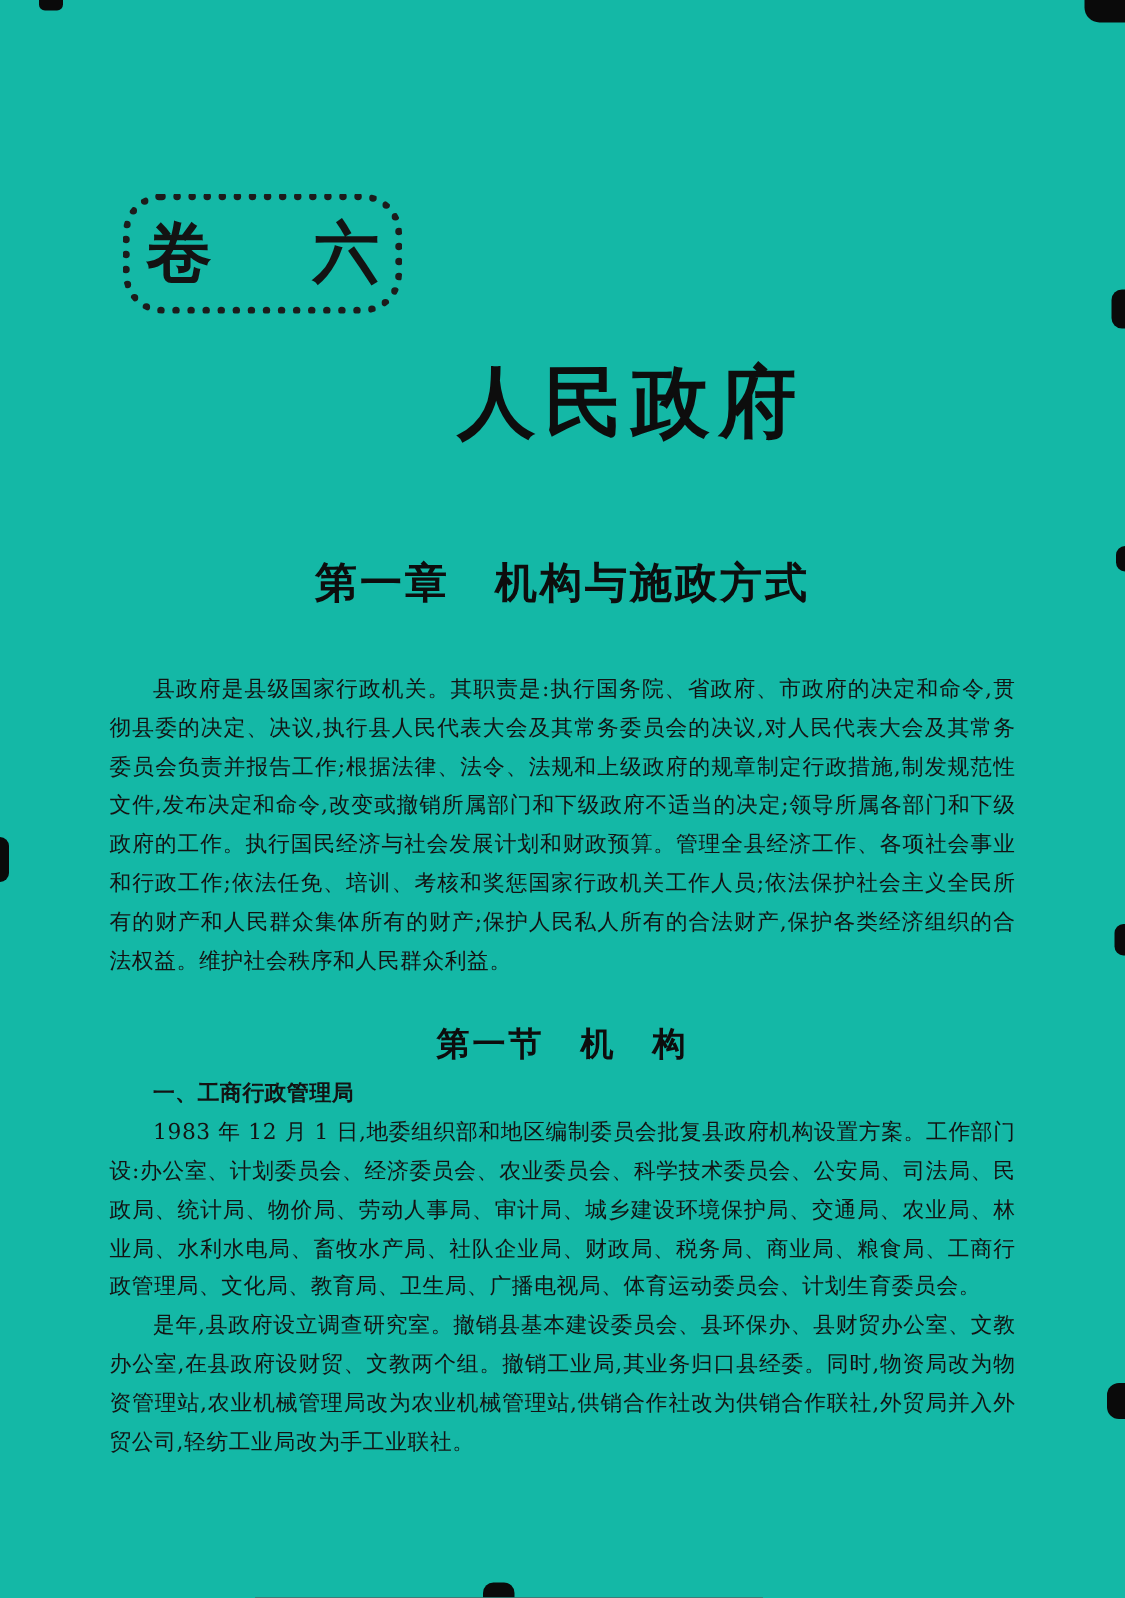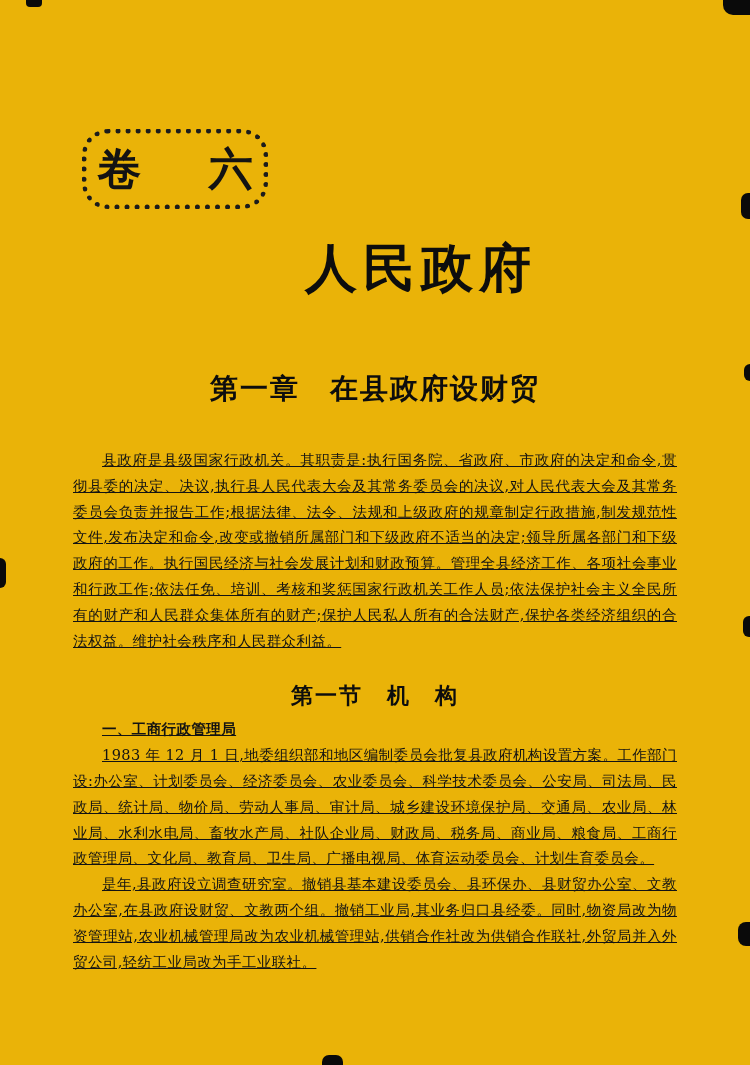--- a/index.html
+++ b/index.html
@@ -1,21 +1,21 @@
 <!DOCTYPE html>
 <html><head>
 <meta charset="utf-8">
 <style>
   html, body { margin: 0; padding: 0; background: #555; }
   .page {
     position: relative;
     width: 750px;
     height: 1065px;
     margin: 0 auto;
-    background: #eab308;
+    background: #14b8a6;
     color: #131313;
     font-family: "DejaVu Serif", "Liberation Serif", serif;
     overflow: hidden;
   }
 
   
   .volume-box {
     position: absolute;
     left: 82px;
     top: 129px;
@@ -72,21 +72,20 @@
     left: 73px;
     width: 604px;
   }
   .content p {
     margin: 0;
     font-size: 14.5px;
     line-height: 25.8px;
     text-align: justify;
     text-indent: 2em;
     letter-spacing: 0.4px;
-    text-decoration: underline;
   }
   .section-heading {
     margin: 27px 0 6px 0;
     text-align: center;
     font-family: "DejaVu Sans", "Liberation Sans", sans-serif;
     font-weight: bold;
     font-size: 22px;
     letter-spacing: 2px;
     color: #0d0d0d;
   }
@@ -123,21 +122,21 @@
   <div class="artifact a-left-1"></div>
   <div class="artifact a-right-4"></div>
   <div class="artifact a-bottom-1"></div>
 
   <div class="volume-box">
     <span class="inner">卷 六</span>
   </div>
 
   <h1 class="page-title">人民政府</h1>
 
-  <h2 class="chapter-heading">第一章　在县政府设财贸</h2>
+  <h2 class="chapter-heading">第一章　机构与施政方式</h2>
 
   <div class="content">
     <p>县政府是县级国家行政机关。其职责是:执行国务院、省政府、市政府的决定和命令,贯彻县委的决定、决议,执行县人民代表大会及其常务委员会的决议,对人民代表大会及其常务委员会负责并报告工作;根据法律、法令、法规和上级政府的规章制定行政措施,制发规范性文件,发布决定和命令,改变或撤销所属部门和下级政府不适当的决定;领导所属各部门和下级政府的工作。执行国民经济与社会发展计划和财政预算。管理全县经济工作、各项社会事业和行政工作;依法任免、培训、考核和奖惩国家行政机关工作人员;依法保护社会主义全民所有的财产和人民群众集体所有的财产;保护人民私人所有的合法财产,保护各类经济组织的合法权益。维护社会秩序和人民群众利益。</p>
 
     <h3 class="section-heading">第一节　机　构</h3>
 
     <p class="subsection-heading">一、工商行政管理局</p>
 
     <p>1983 年 12 月 1 日,地委组织部和地区编制委员会批复县政府机构设置方案。工作部门设:办公室、计划委员会、经济委员会、农业委员会、科学技术委员会、公安局、司法局、民政局、统计局、物价局、劳动人事局、审计局、城乡建设环境保护局、交通局、农业局、林业局、水利水电局、畜牧水产局、社队企业局、财政局、税务局、商业局、粮食局、工商行政管理局、文化局、教育局、卫生局、广播电视局、体育运动委员会、计划生育委员会。</p>
     <p>是年,县政府设立调查研究室。撤销县基本建设委员会、县环保办、县财贸办公室、文教办公室,在县政府设财贸、文教两个组。撤销工业局,其业务归口县经委。同时,物资局改为物资管理站,农业机械管理局改为农业机械管理站,供销合作社改为供销合作联社,外贸局并入外贸公司,轻纺工业局改为手工业联社。</p>

